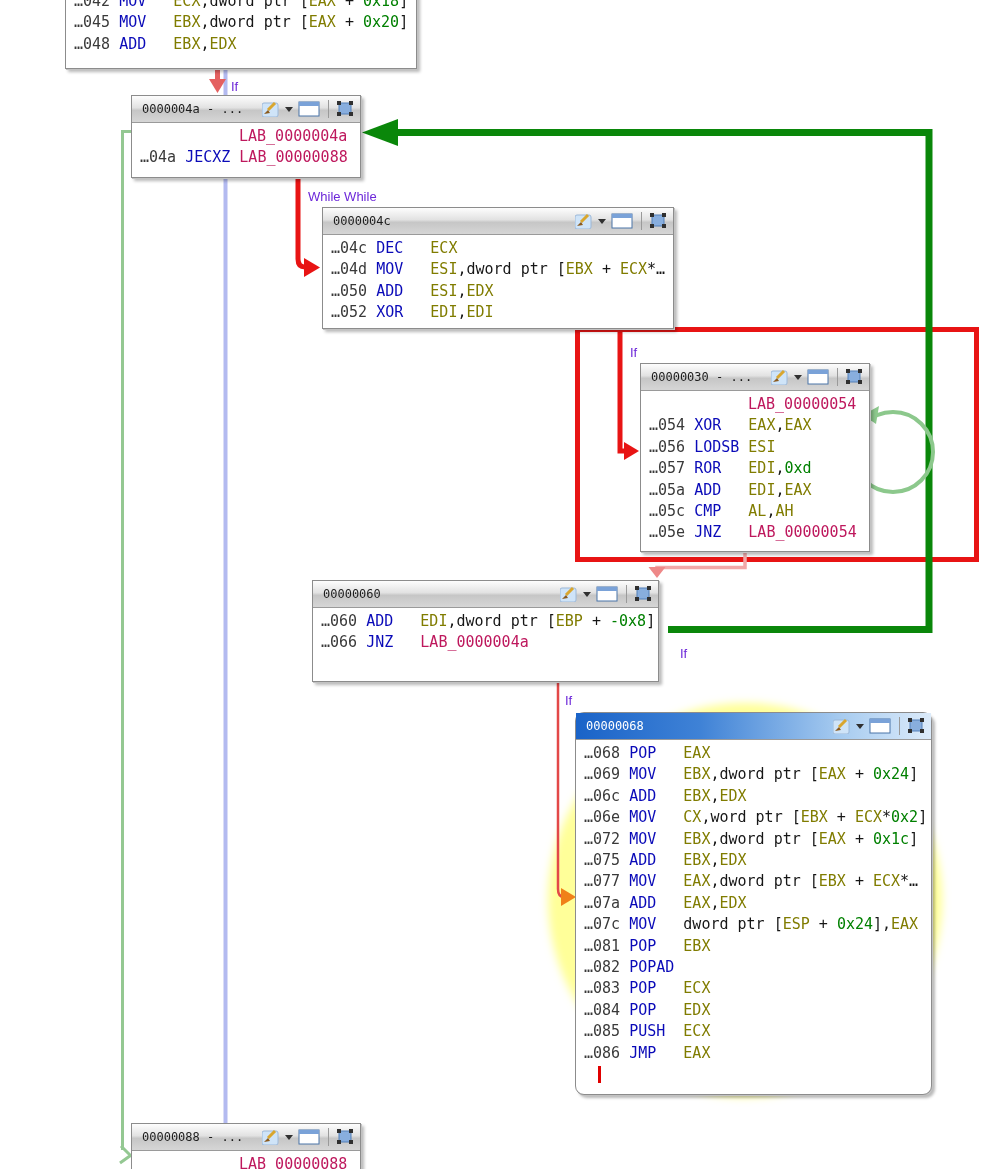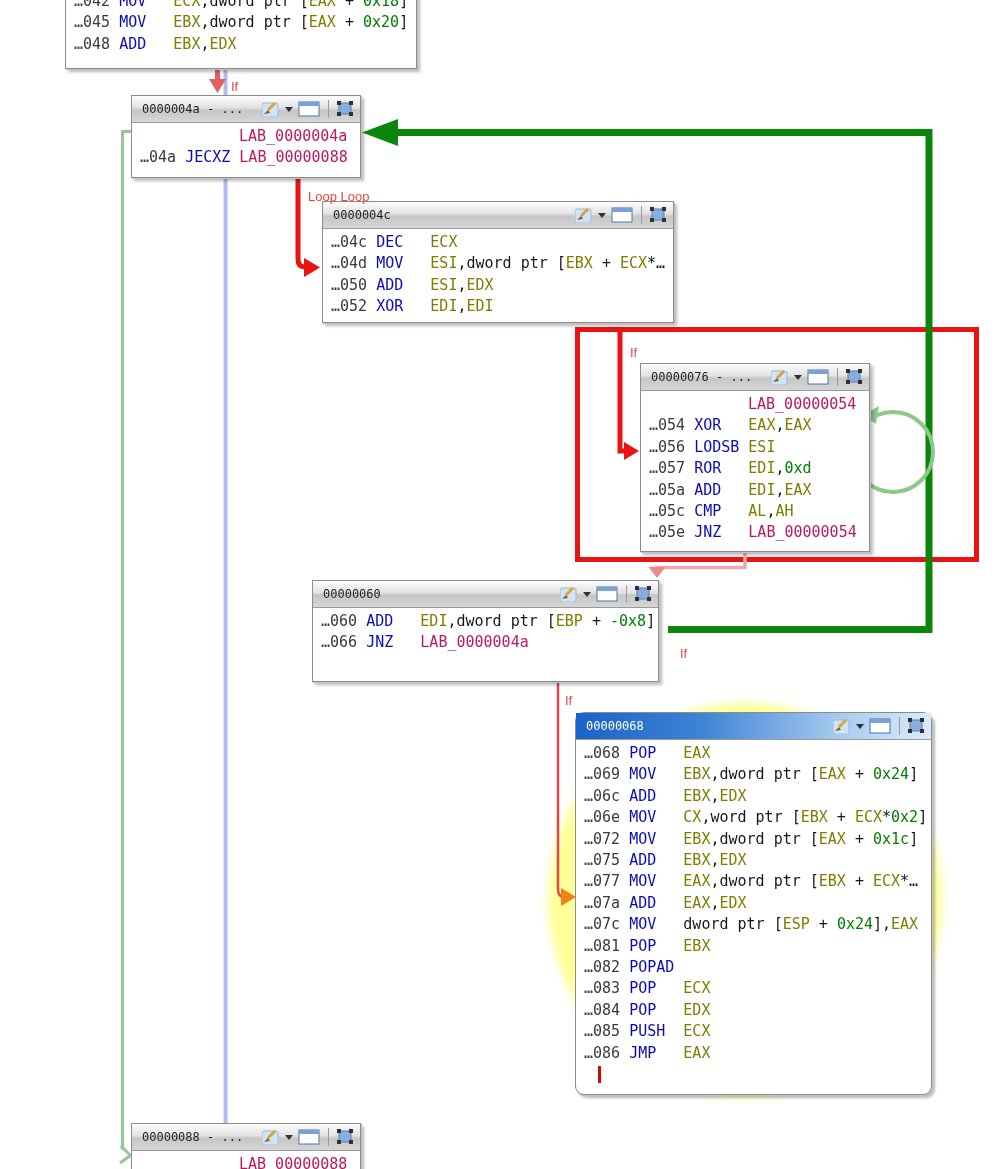--- a/index.html
+++ b/index.html
@@ -22,21 +22,21 @@
   .body{padding:3px 4px 4px 8px;}
   .row{white-space:pre;font-size:15px;line-height:21.4px;letter-spacing:0;}
   .labrow{padding-left:99px;}
   .t-a{color:#3a3a3a;}
   .t-m{color:#0a0ab8;}
   .t-r{color:#807c00;}
   .t-n{color:#008000;}
   .t-l{color:#be185d;}
   .t-p{color:#161616;}
   .glabel{position:absolute;z-index:3;font-family:"Liberation Sans","DejaVu Sans",sans-serif;
-          font-size:13px;color:#ef4444;}
+          font-size:13px;color:#6d28d9;}
   #cursorbar{position:absolute;z-index:4;width:3px;height:17px;}
 </style>
 </head>
 <body>
 
 <div id="canvas">
 
   <svg id="edges" width="1004" height="1169" viewBox="0 0 1004 1169">
     <defs>
       <filter id="soft" x="-20%" y="-20%" width="140%" height="140%">
@@ -68,21 +68,21 @@
     <polygon points="576,897 561,888 561,906" fill="#f08018"></polygon>
 
     <path d="M668,629.5 H929 V132.5 H398" fill="none" stroke-width="7" stroke="#0a870a"></path>
     <polygon points="362,132.5 398,119 398,146" fill="#0a870a"></polygon>
 
     <circle cx="893" cy="452" r="40" fill="none" stroke-width="4" stroke="#8cc88c"></circle>
     <polygon points="863,415 879,406 876,424" fill="#8cc88c"></polygon>
   </svg>
 
   <div class="glabel" style="left:231px;top:79px;">If</div>
-  <div class="glabel" style="left:308px;top:189px;">Loop Loop</div>
+  <div class="glabel" style="left:308px;top:189px;">While While</div>
   <div class="glabel" style="left:630px;top:345px;">If</div>
   <div class="glabel" style="left:680px;top:646px;">If</div>
   <div class="glabel" style="left:565px;top:693px;">If</div>
 
   <div class="block" style="left:65px;top:-13px;width:350px;height:80px;">
     <div class="body">
         <div class="row"><span class="t-a">…042 </span><span class="t-m">MOV   </span><span class="t-r">ECX</span><span class="t-p">,dword ptr [</span><span class="t-r">EAX</span><span class="t-p"> + </span><span class="t-n">0x18</span><span class="t-p">]</span></div>
         <div class="row"><span class="t-a">…045 </span><span class="t-m">MOV   </span><span class="t-r">EBX</span><span class="t-p">,dword ptr [</span><span class="t-r">EAX</span><span class="t-p"> + </span><span class="t-n">0x20</span><span class="t-p">]</span></div>
         <div class="row"><span class="t-a">…048 </span><span class="t-m">ADD   </span><span class="t-r">EBX</span><span class="t-p">,</span><span class="t-r">EDX</span></div>
       </div>
@@ -111,21 +111,21 @@
             <rect x="12" y="11" width="4" height="4" fill="#303030"></rect>
           </svg>
       </span>
     </div>
     <div class="body">
         <div class="row labrow"><span class="t-l">LAB_0000004a</span></div>
         <div class="row"><span class="t-a">…04a </span><span class="t-m">JECXZ </span><span class="t-l">LAB_00000088</span></div>
       </div>
   </div>
 
-  <div class="block" style="left:322px;top:201px;width:350px;height:120px;">
+  <div class="block" style="left:322px;top:207px;width:350px;height:120px;">
     <div class="hdr">
       <span class="title">0000004c</span>
       <span class="tools">
         <svg width="18" height="16">
             <rect x="0" y="2" width="16" height="14" rx="2" fill="#cfe4f8" stroke="#9cb8d8"></rect>
             <line x1="13" y1="2" x2="6" y2="9" stroke="#d9a62e" stroke-width="3"></line>
             <polygon points="6,9 2,13 8,12" fill="#8a5a1e"></polygon>
           </svg>
         <span class="caret"></span>
         <svg width="22" height="16">
@@ -145,21 +145,21 @@
     <div class="body">
         <div class="row"><span class="t-a">…04c </span><span class="t-m">DEC   </span><span class="t-r">ECX</span></div>
         <div class="row"><span class="t-a">…04d </span><span class="t-m">MOV   </span><span class="t-r">ESI</span><span class="t-p">,dword ptr [</span><span class="t-r">EBX</span><span class="t-p"> + </span><span class="t-r">ECX</span><span class="t-p">*…</span></div>
         <div class="row"><span class="t-a">…050 </span><span class="t-m">ADD   </span><span class="t-r">ESI</span><span class="t-p">,</span><span class="t-r">EDX</span></div>
         <div class="row"><span class="t-a">…052 </span><span class="t-m">XOR   </span><span class="t-r">EDI</span><span class="t-p">,</span><span class="t-r">EDI</span></div>
       </div>
   </div>
 
   <div class="block" style="left:640px;top:363px;width:228px;height:187px;">
     <div class="hdr">
-      <span class="title">00000076 - ...</span>
+      <span class="title">00000030 - ...</span>
       <span class="tools">
         <svg width="18" height="16">
             <rect x="0" y="2" width="16" height="14" rx="2" fill="#cfe4f8" stroke="#9cb8d8"></rect>
             <line x1="13" y1="2" x2="6" y2="9" stroke="#d9a62e" stroke-width="3"></line>
             <polygon points="6,9 2,13 8,12" fill="#8a5a1e"></polygon>
           </svg>
         <span class="caret"></span>
         <svg width="22" height="16">
             <rect x="1" y="1" width="20" height="14" fill="#ffffff" stroke="#4a74a8"></rect>
             <rect x="1" y="1" width="20" height="4" fill="#7aa2d8"></rect>

